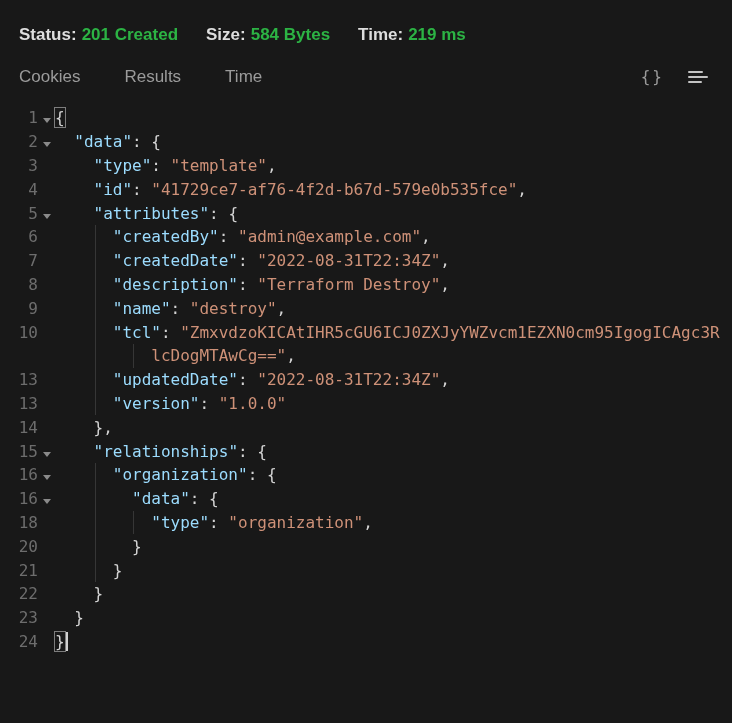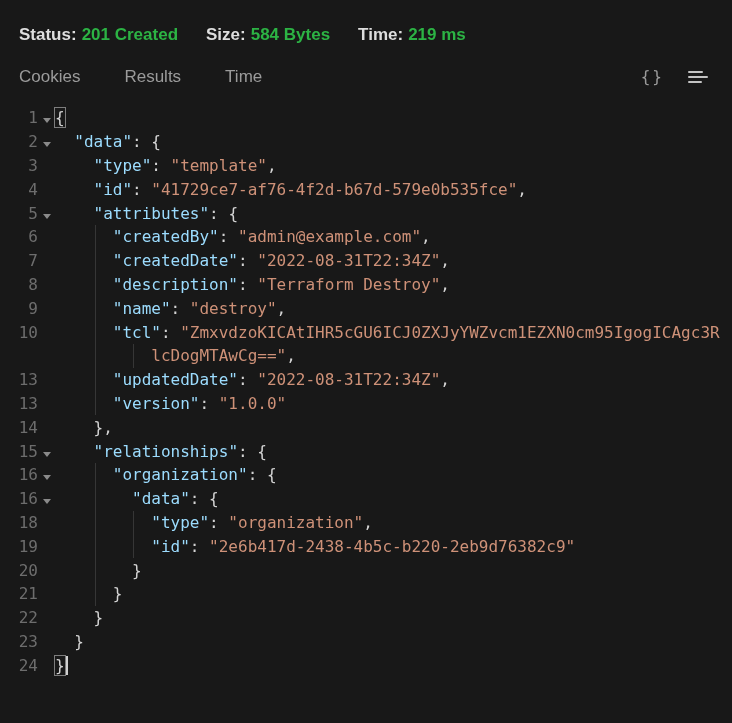--- a/index.html
+++ b/index.html
@@ -214,29 +214,20 @@
         <div class="guide" style="left: 94.52px;"></div>
         <div class="guide" style="left: 133.04px;"></div>
         <div class="gutter">
           <span class="num">18</span>
           <span class="foldzone"></span>
         </div>
         <span class="line" style="padding-left: 96.3px;"><span class="tok-key">"type"</span><span class="tok-punc">: </span><span class="tok-str">"organization"</span><span class="tok-punc">,</span></span>
       </div>
       <div class="row">
         <div class="guide" style="left: 94.52px;"></div>
-        <div class="guide" style="left: 133.04px;"></div>
-        <div class="gutter">
-          <span class="num">19</span>
-          <span class="foldzone"></span>
-        </div>
-        <span class="line" style="padding-left: 96.3px;"><span class="tok-key">"id"</span><span class="tok-punc">: </span><span class="tok-str">"2e6b417d-2438-4b5c-b220-2eb9d76382c9"</span></span>
-      </div>
-      <div class="row">
-        <div class="guide" style="left: 94.52px;"></div>
         <div class="gutter">
           <span class="num">20</span>
           <span class="foldzone"></span>
         </div>
         <span class="line" style="padding-left: 77.04px;"><span class="tok-punc">}</span></span>
       </div>
       <div class="row">
         <div class="guide" style="left: 94.52px;"></div>
         <div class="gutter">
           <span class="num">21</span>

